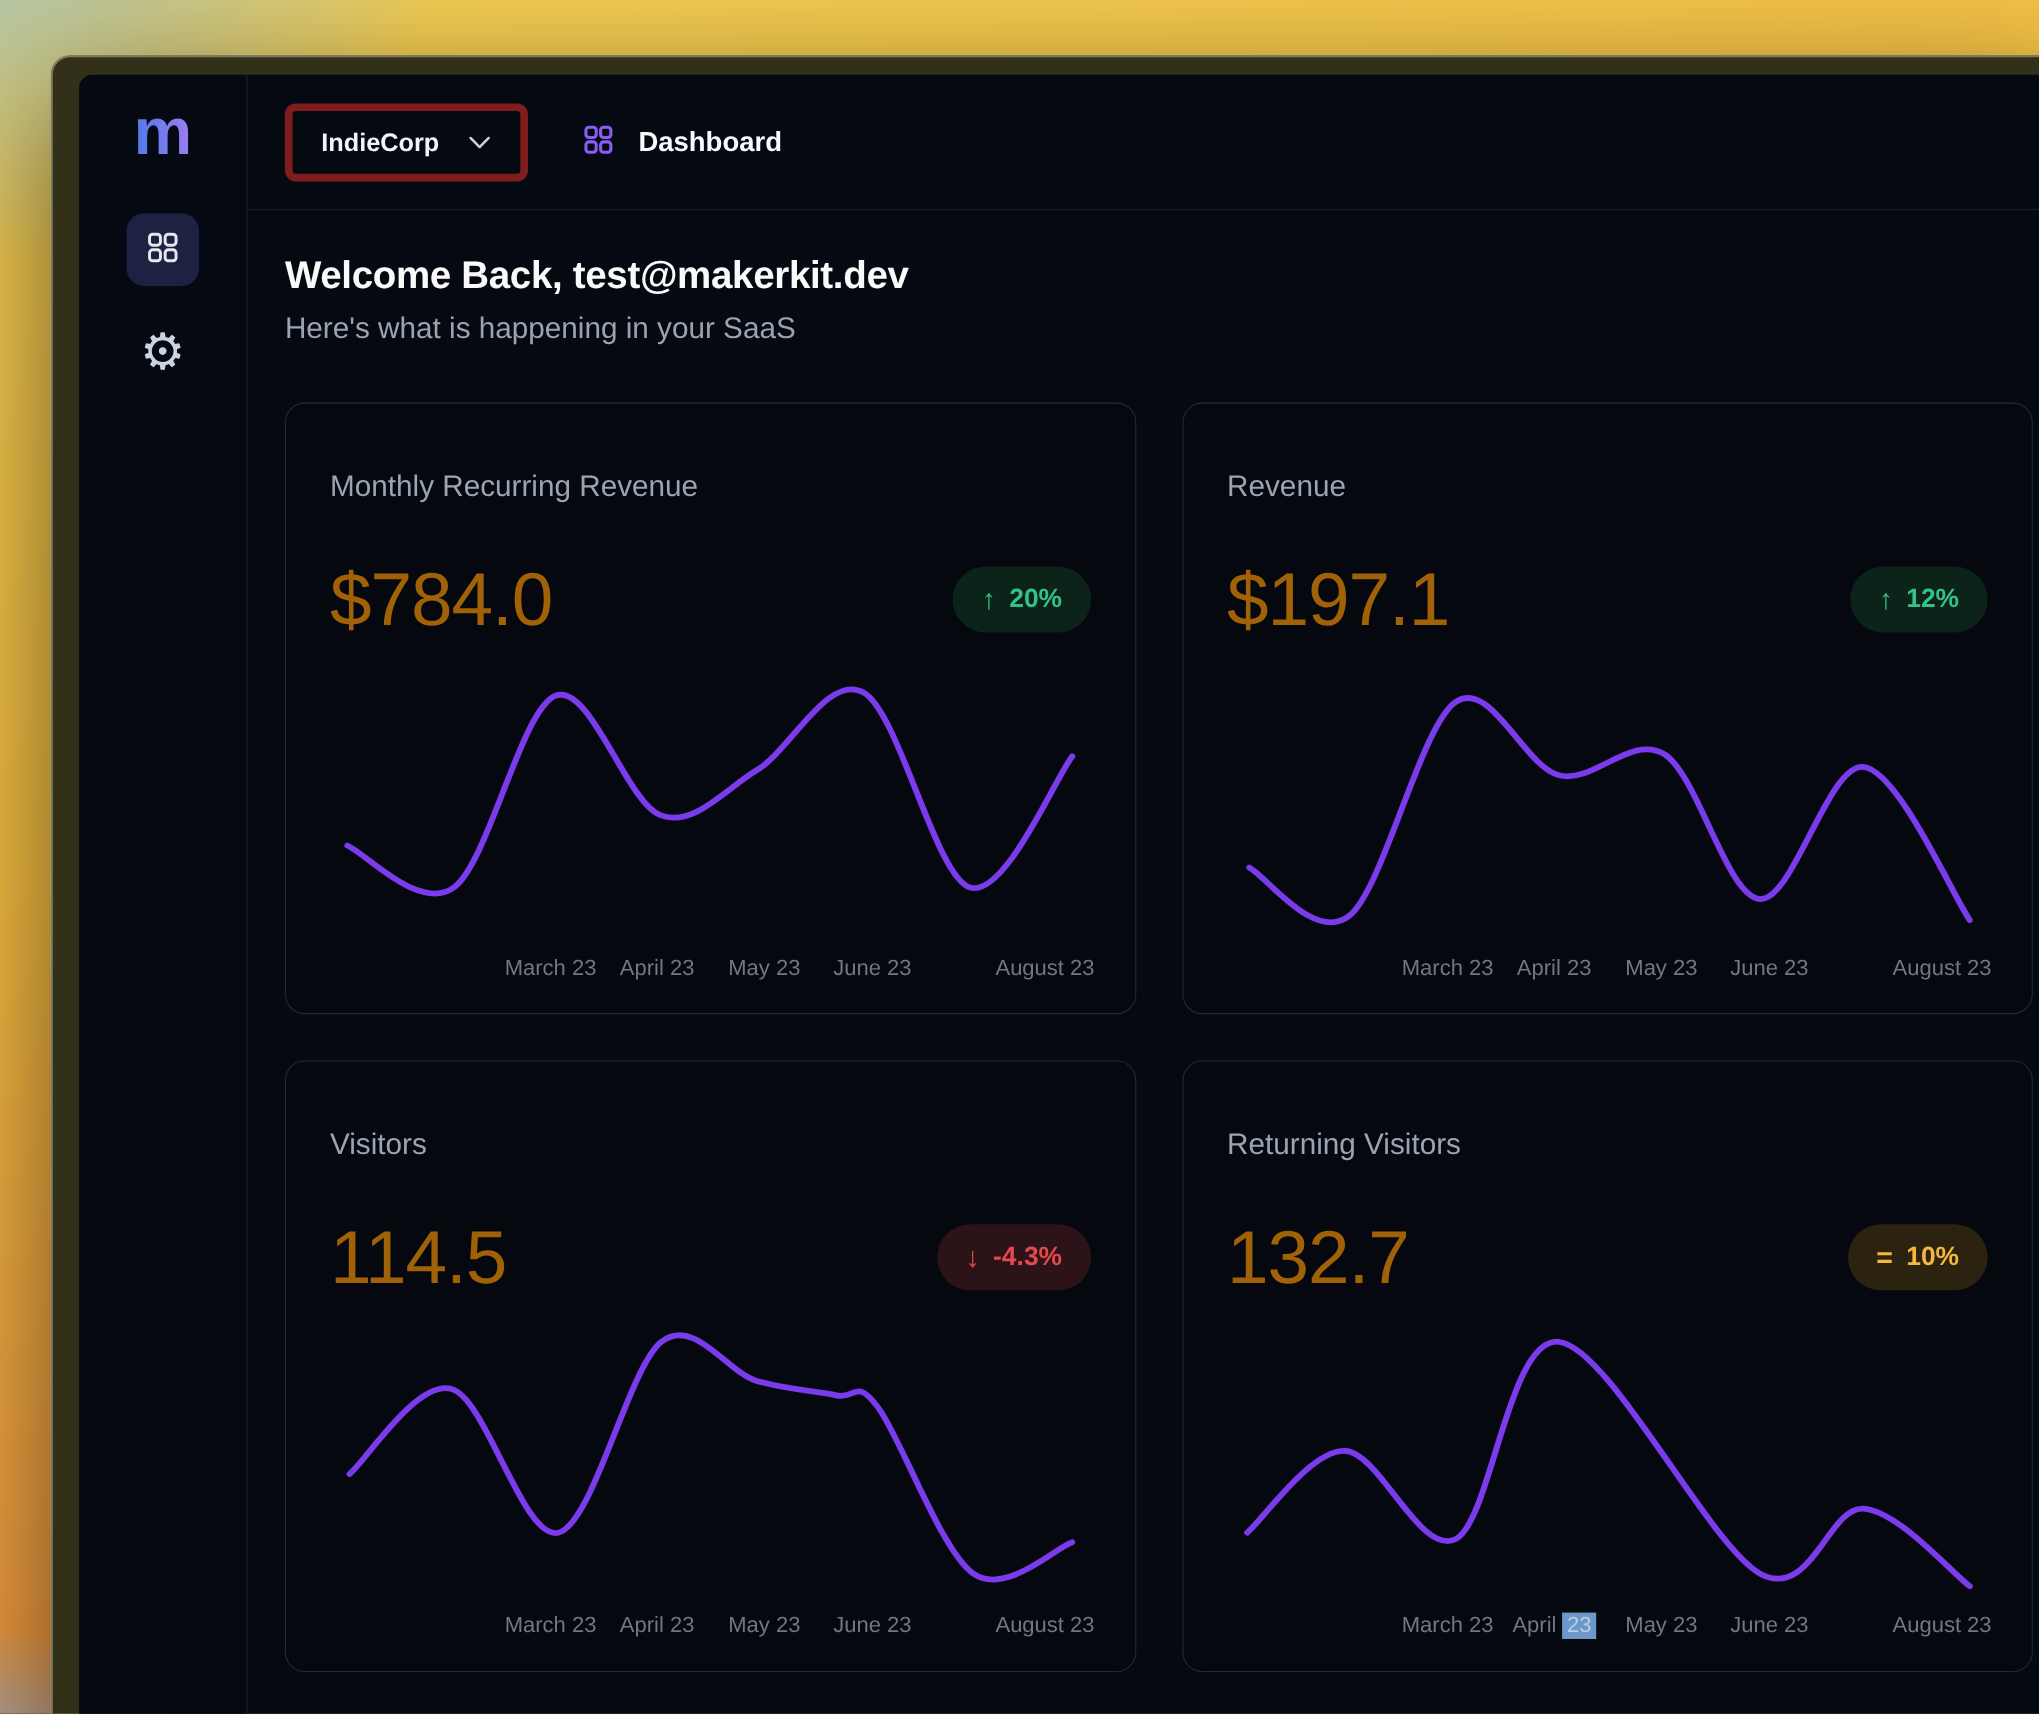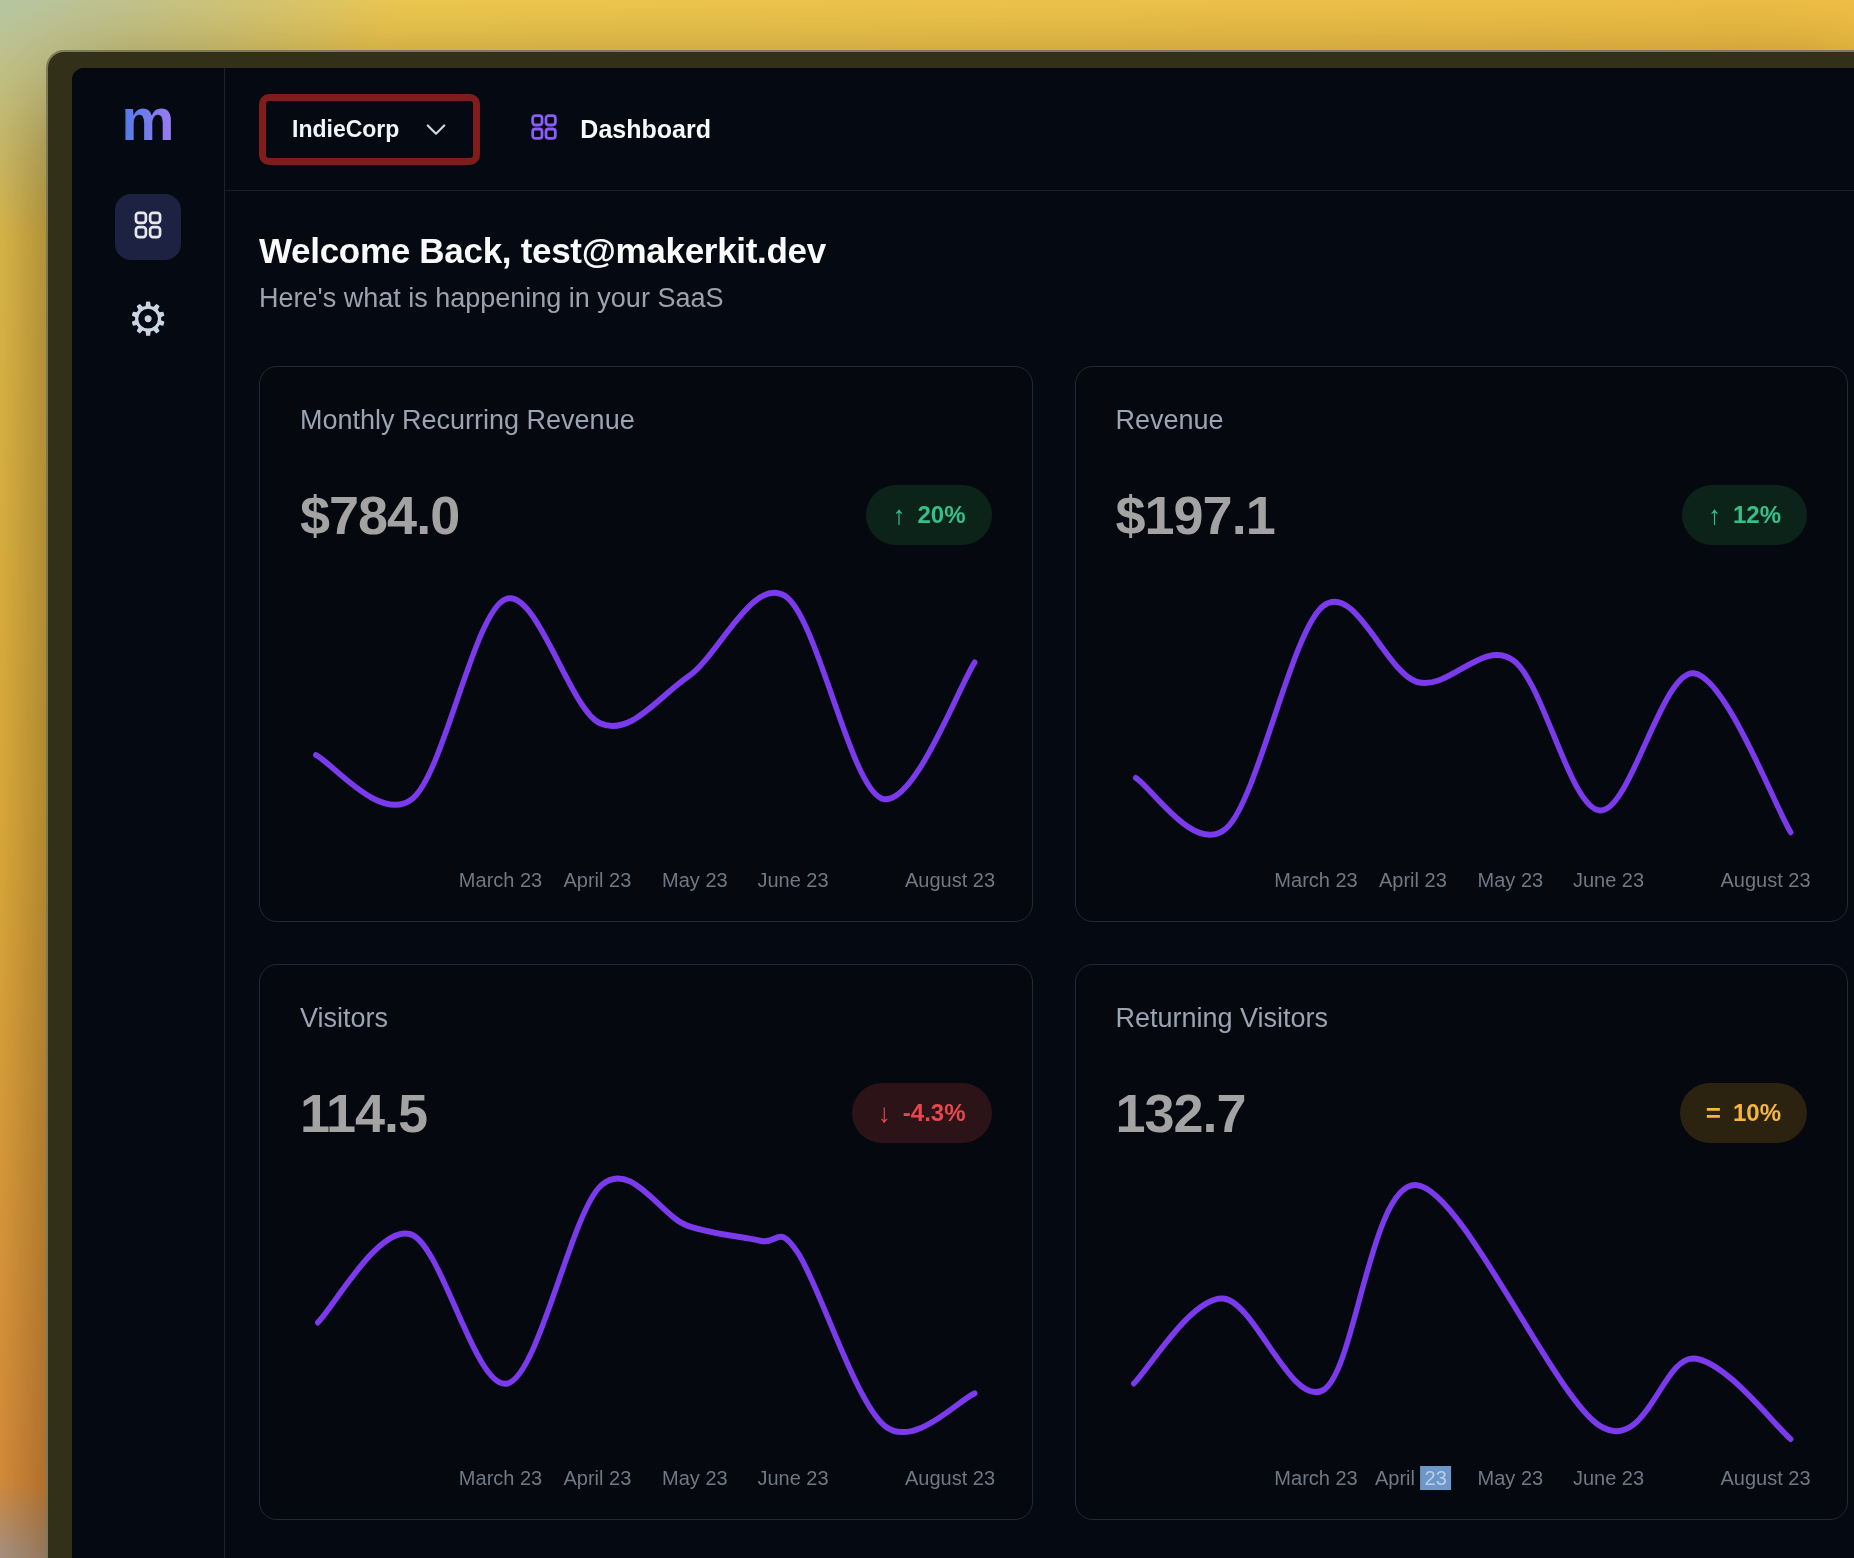--- a/index.html
+++ b/index.html
@@ -57,25 +57,25 @@
   .page-head{display:flex;align-items:center;gap:20px;}
   .page-title{font-size:25px;font-weight:600;color:#f8fafc;}
   
   .content{flex:1;padding:40px 34px;overflow:hidden;}
   .welcome-title{font-size:35px;font-weight:700;color:#fafafa;margin:0;letter-spacing:-0.3px;}
   .welcome-sub{font-size:27px;color:#9ca3af;margin:12px 0 16px 0;}
   .cards{display:grid;grid-template-columns:1fr 1fr;gap:42px;margin-top:52px;}
   .card{
     height:556px;box-sizing:border-box;
     border:1px solid #232936;border-radius:18px;background:#05080e;
-    padding:38px 40px 22px;display:flex;flex-direction:column;
+    padding:60px 40px 22px;display:flex;flex-direction:column;
   }
   .card-title{font-size:27px;color:#9aa4b2;}
   .value-row{display:flex;align-items:center;justify-content:space-between;margin-top:48px;}
-  .value{font-size:54px;font-weight:700;color:#a3a3a3;letter-spacing:-1px;}
+  .value{font-size:68px;font-weight:400;color:#a16207;letter-spacing:-1px;}
   .badge{
     display:flex;align-items:center;gap:12px;height:60px;padding:0 26px;
     border-radius:999px;font-size:24px;font-weight:600;white-space:nowrap;
   }
   .badge .badge-icon{font-size:26px;}
   .badge-up{background:#0c2319;color:#34c08a;}
   .badge-down{background:#2b1318;color:#e5484d;}
   .badge-flat{background:#2b2310;color:#f5b63f;}
   .badge-flat .badge-icon{font-weight:700;}
   .chart{flex:1;margin-top:14px;min-height:0;}

